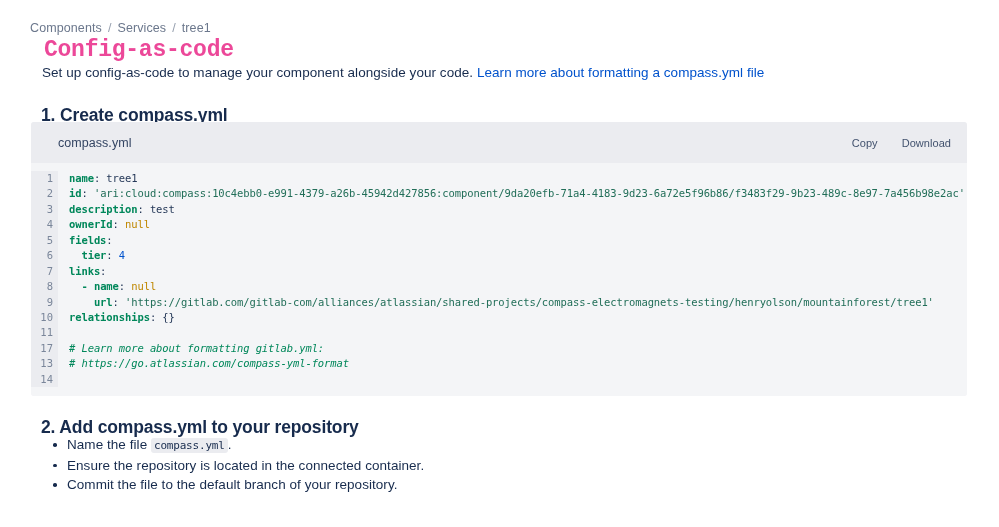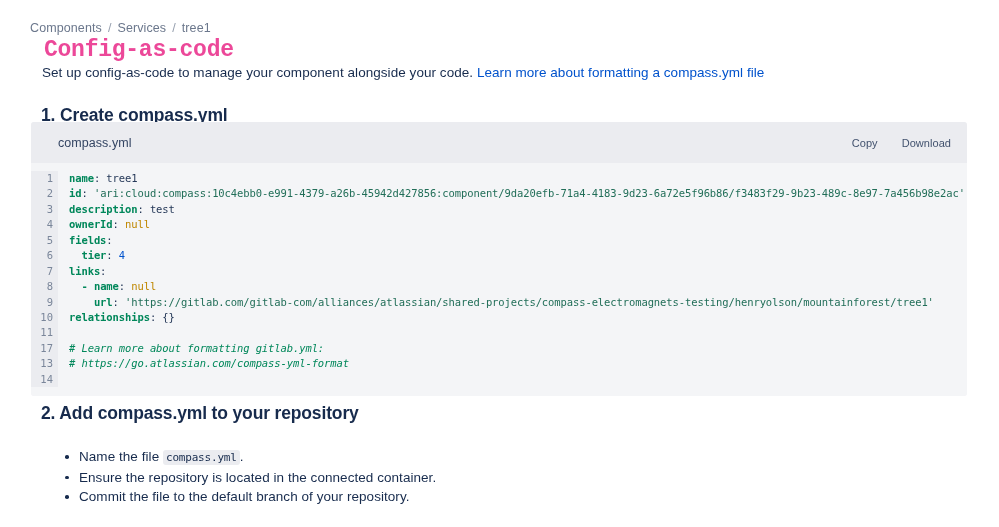--- a/index.html
+++ b/index.html
@@ -80,21 +80,21 @@
     left: 29px;
     margin: 12px;
     font-size: 17.5px;
     line-height: 22px;
     font-weight: 600;
     letter-spacing: -0.15px;
     color: #172B4D;
     white-space: nowrap;
   }
   .section-heading.h-one { top: 92px; }
-  .section-heading.h-two { top: 390px; }
+  .section-heading.h-two { top: 404px; }
 
   
   .code-card {
     position: absolute;
     left: 31px;
     top: 122px;
     width: 936px;
     border-radius: 3px;
     overflow: hidden;
     background: #F4F5F7;
@@ -177,21 +177,21 @@
   .t-plain { color: #253858; }
   .t-punc  { color: #253858; }
   .t-dash  { color: #00875A; font-weight: bold; }
   .t-cmt   { color: #00875A; font-style: italic; }
 
   
   .steps {
     position: absolute;
     left: 30px;
     top: 431px;
-    margin: 16px;
+    margin: 4px;
     padding: 0 0 0 33px;
     list-style: none;
   }
   .steps li {
     position: relative;
     font-size: 13.5px;
     line-height: 19px;
     color: #172B4D;
     letter-spacing: 0.05px;
     white-space: nowrap;

